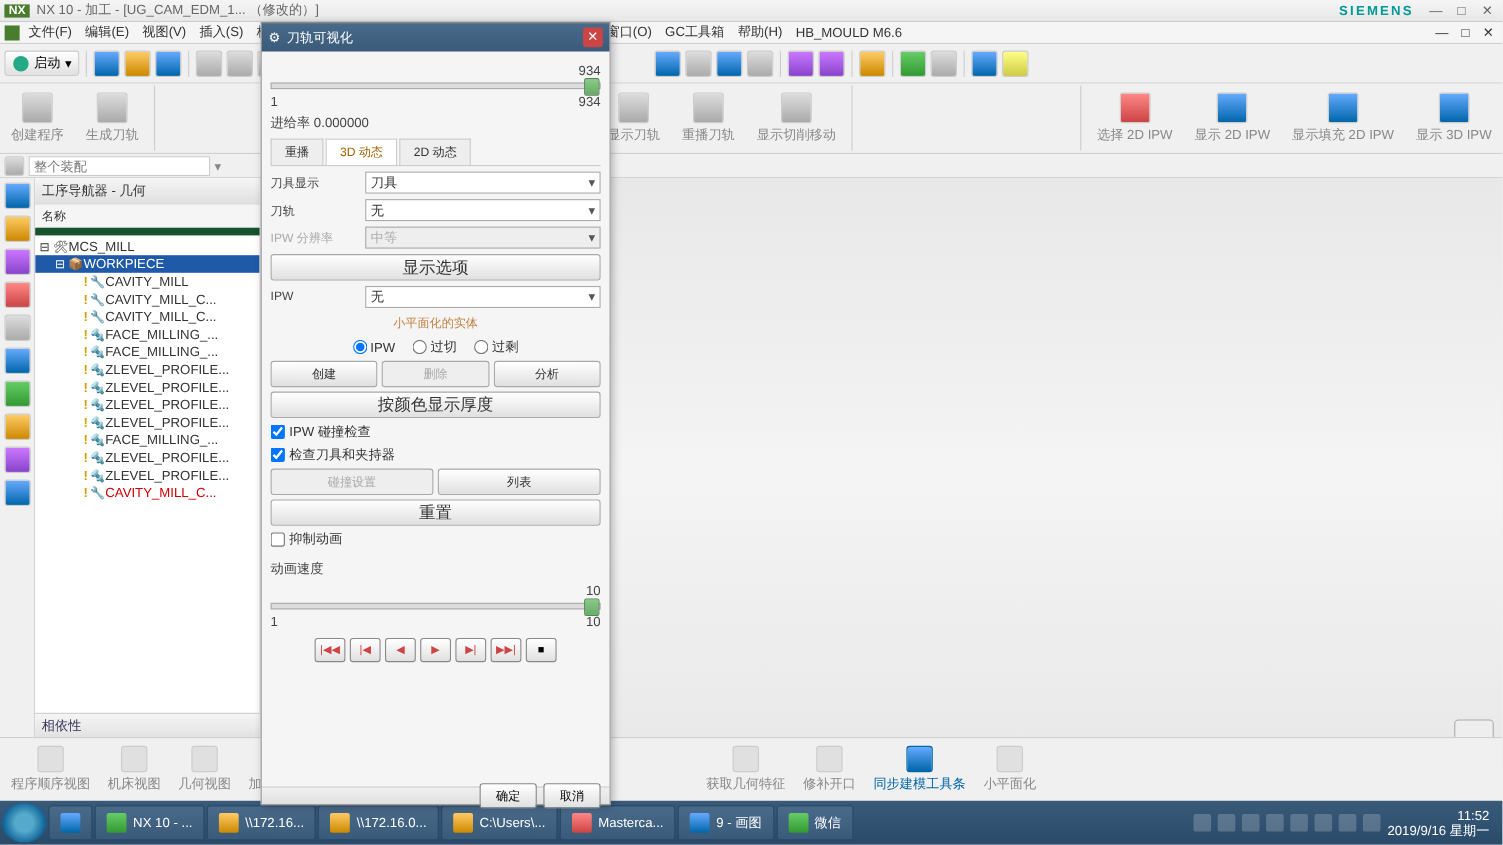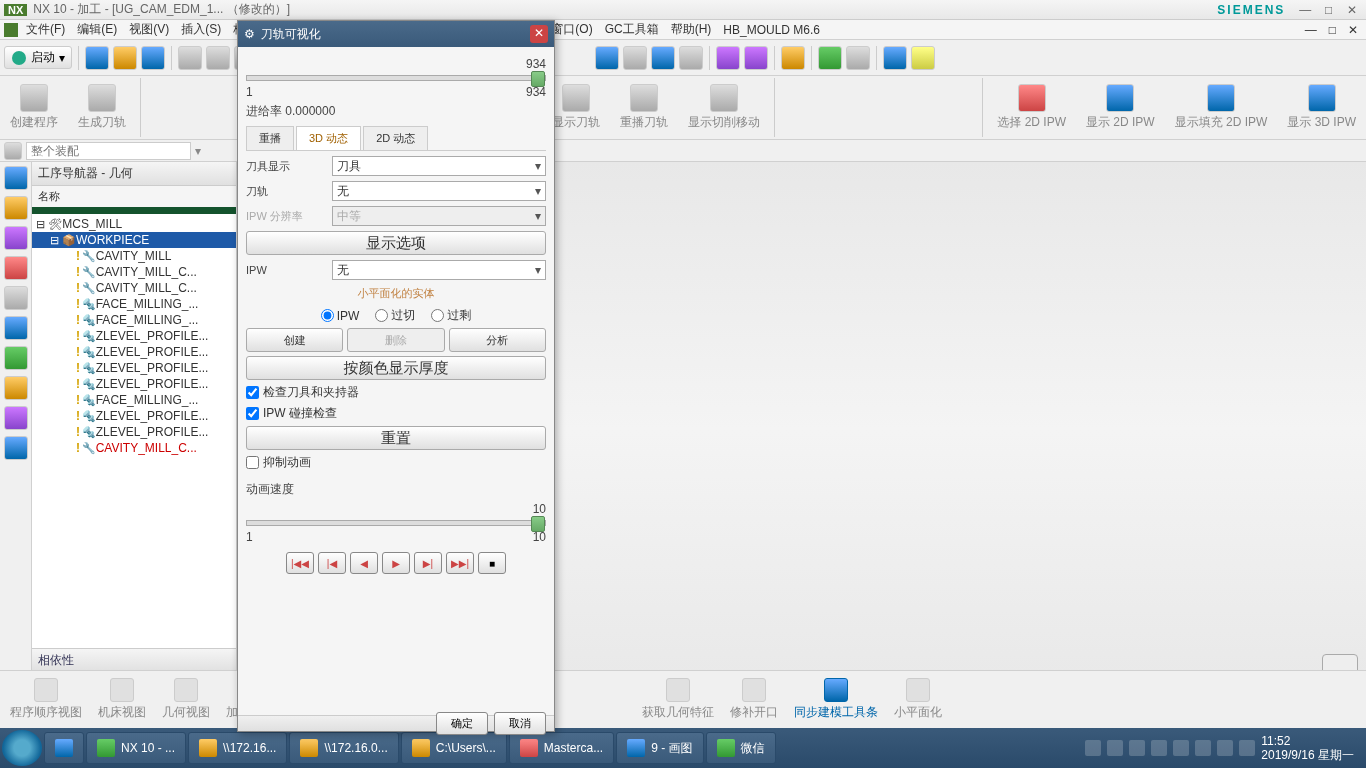--- a/index.html
+++ b/index.html
@@ -112,21 +112,21 @@
 .status-coords { position: absolute; left: 50%; transform: translateX(-50%); bottom: -18px; color: #000; font-size: 11px; font-weight: bold; }
 .status-inner { position: absolute; left: 0; right: 0; bottom: 20px; height: 20px; background: #f0f0f0; border-top: 1px solid #ccc; }
 
 
 .taskbar { position: absolute; left: 0; right: 0; bottom: 0; height: 40px; background: linear-gradient(#3a5a7a, #2a4a6a); display: flex; align-items: center; padding: 0 2px; gap: 2px; }
 .tb-start { width: 40px; height: 36px; background: radial-gradient(circle, #5ac 30%, #169 70%); border-radius: 50%; cursor: pointer; }
 .tb-item { height: 32px; padding: 0 10px; background: linear-gradient(#4a6a8a,#3a5a7a); border: 1px solid #2a4a6a; border-radius: 3px; display: flex; align-items: center; gap: 6px; color: #fff; font-size: 11px; cursor: pointer; }
 .tb-item .ico { width: 18px; height: 18px; background: #fff; border-radius: 2px; }
 .tb-tray { margin-left: auto; display: flex; align-items: center; gap: 6px; color: #fff; font-size: 11px; padding-right: 10px; }
 .tb-tray .tray-ico { width: 16px; height: 16px; background: rgba(255,255,255,0.2); border-radius: 2px; }
-.tb-clock { text-align: left; line-height: 1.2; }
+.tb-clock { text-align: right; line-height: 1.2; }
 
 
 .ic-blue { background: linear-gradient(#6af,#06a) !important; }
 .ic-green { background: linear-gradient(#6c6,#393) !important; }
 .ic-orange { background: linear-gradient(#fc6,#c80) !important; }
 .ic-purple { background: linear-gradient(#c7f,#84c) !important; }
 .ic-red { background: linear-gradient(#f88,#c44) !important; }
 .ic-gray { background: linear-gradient(#ddd,#aaa) !important; }
 .ic-yellow { background: linear-gradient(#ff8,#cc4) !important; }
 </style>
@@ -414,27 +414,31 @@
     </div>
     <div class="btn-row">
       <div class="btn">创建</div>
       <div class="btn disabled">删除</div>
       <div class="btn">分析</div>
     </div>
     <div class="btn-wide">按颜色显示厚度</div>
 
     <div class="check-row">
         <input type="checkbox" checked="" style="">
-        <span>检查刀具和夹持器</span>
+        <span>IPW 碰撞检查</span>
       </div>
     <div class="check-row">
         <input type="checkbox" checked="" style="">
-        <span>IPW 碰撞检查</span>
+        <span>检查刀具和夹持器</span>
       </div>
 
+    <div class="btn-row">
+      <div class="btn disabled">碰撞设置</div>
+      <div class="btn">列表</div>
+    </div>
     <div class="btn-wide">重置</div>
 
     <div class="check-row">
         <input type="checkbox" style="">
         <span>抑制动画</span>
       </div>
 
     <div style="margin-top:10px;color:#444">动画速度</div>
     <div class="slider-row">
       <div class="slider-labels">

